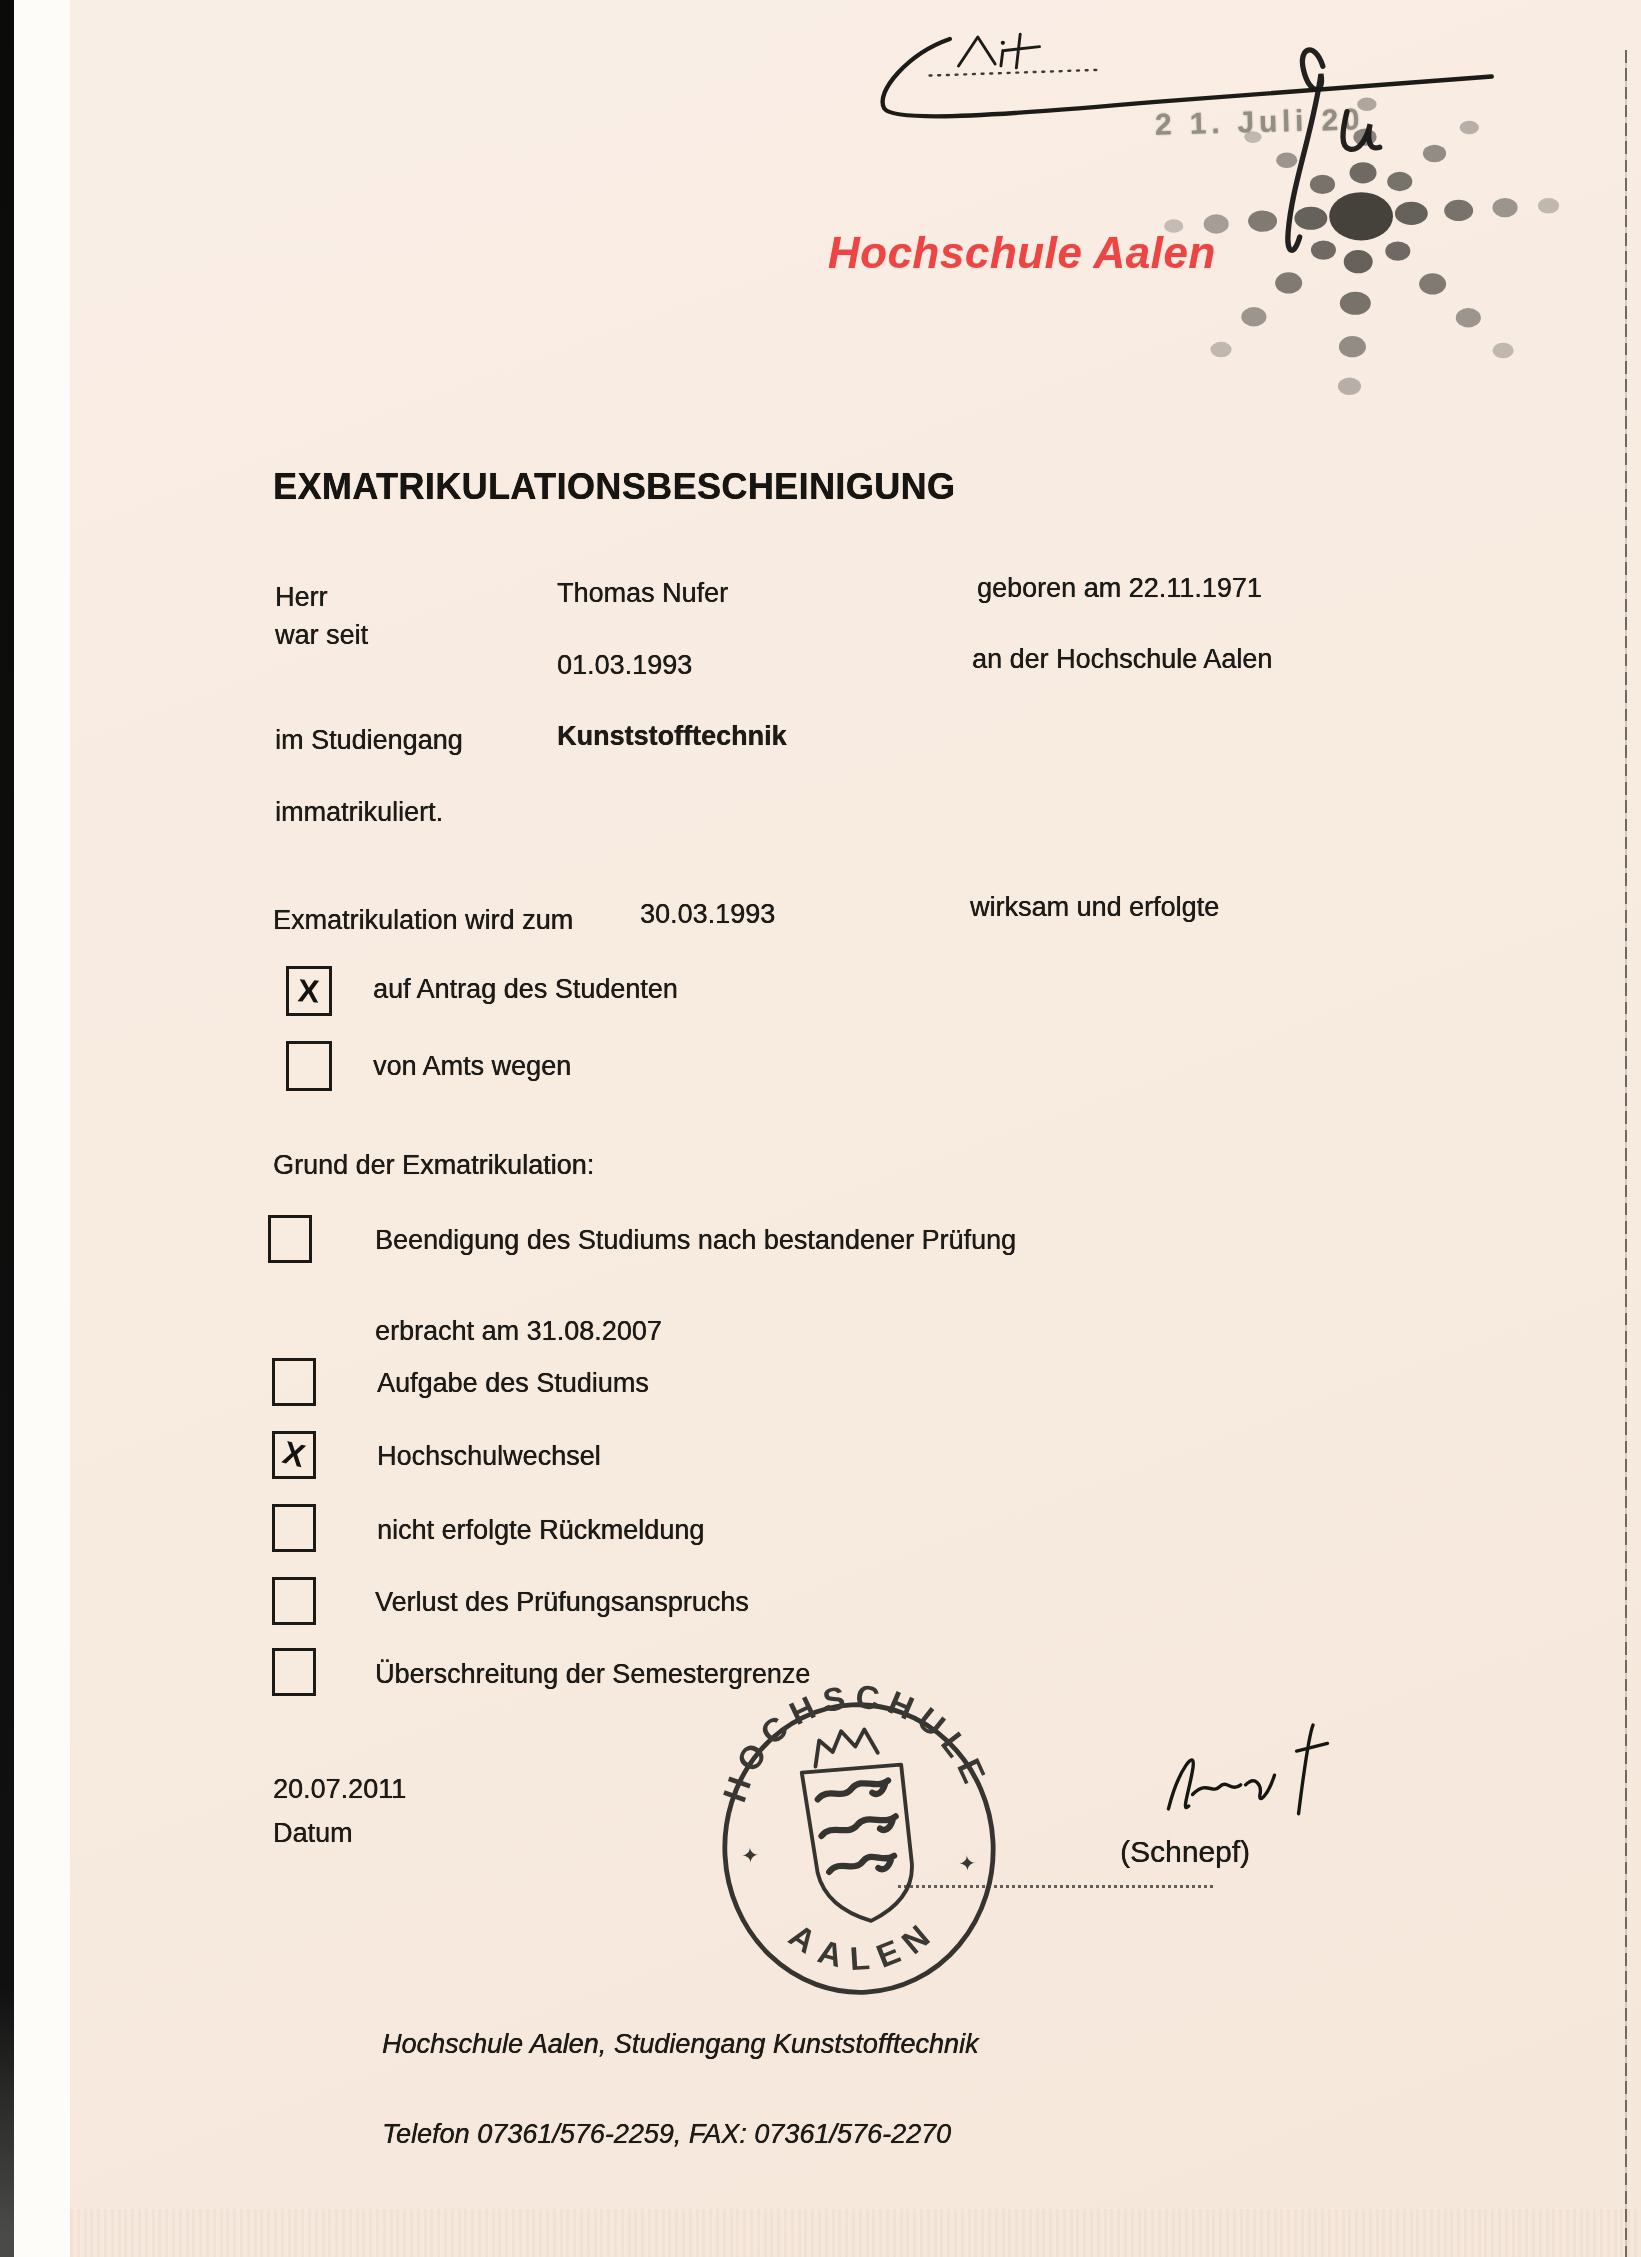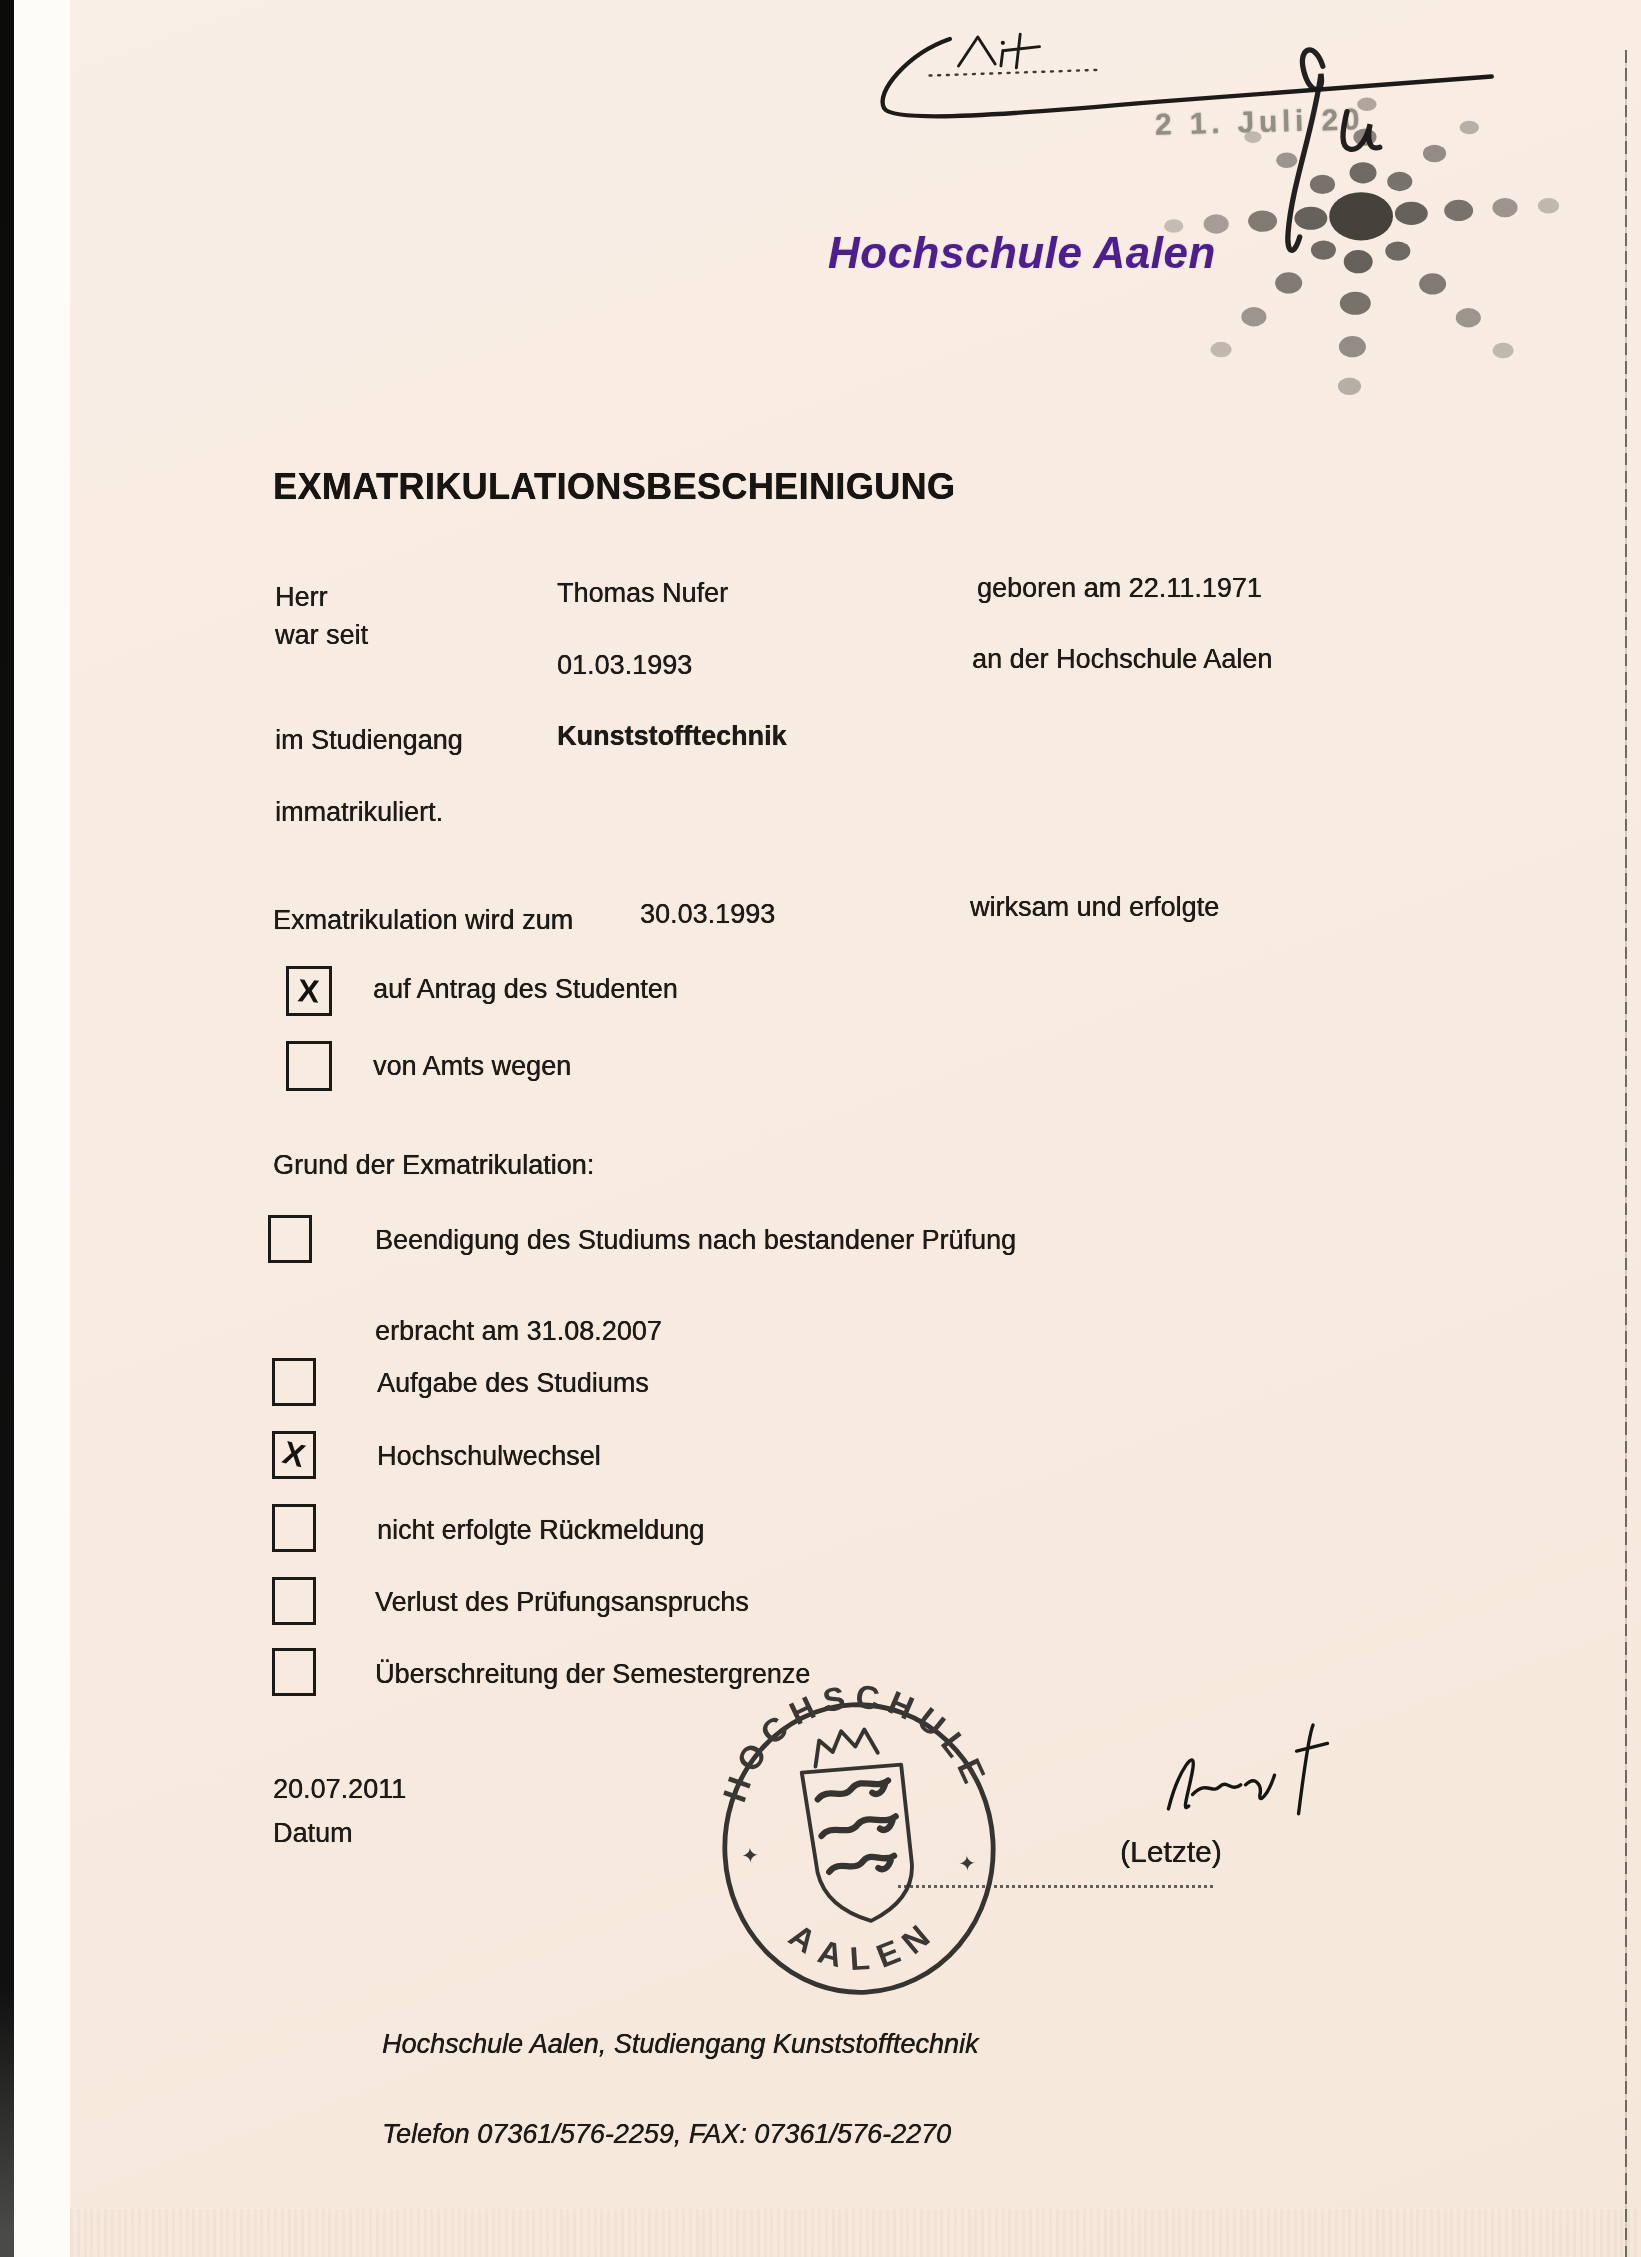--- a/index.html
+++ b/index.html
@@ -12,21 +12,21 @@
         background:linear-gradient(160deg,#f9eee6 0%,#f8ebe0 45%,#f5e7da 100%);}
   .edge-line{position:absolute;left:1625px;top:50px;width:1.9px;height:2207px;opacity:.8;
         background:repeating-linear-gradient(to bottom,#4a4a46 0 12.6px,rgba(74,74,70,.25) 12.6px 18.3px);}
   .bottom-streaks{position:absolute;left:70px;top:2209px;width:1572px;height:48px;opacity:.35;
         background:repeating-linear-gradient(90deg,rgba(215,195,180,.5) 0 2.9px,transparent 2.9px 6.8px);}
   .t{position:absolute;color:#1d1b18;white-space:nowrap;line-height:1.05;
      text-shadow:0.3px 0 0 currentColor, 0 0 1px rgba(40,36,30,.35);}
   .title{font-size:36px;font-weight:bold;letter-spacing:0.4px;color:#171512;}
   .body28{font-size:27px;}
   .bold{font-weight:bold;}
-  .logo-text{font-size:44px;font-weight:bold;font-style:italic;color:#4c1d95;letter-spacing:0.5px;
+  .logo-text{font-size:44px;font-weight:bold;font-style:italic;color:#ef4444;letter-spacing:0.5px;
      text-shadow:1.2px 1.2px 0 rgba(244,232,220,.9), 0 0 1px rgba(60,56,48,.6);}
   .stamp-date{font-size:30px;color:#918e84;letter-spacing:4.8px;transform:rotate(-1.5deg);
      text-shadow:0 0 1.9px rgba(140,136,126,.75);font-weight:bold;}
   .cb{position:absolute;box-sizing:border-box;width:46px;height:50px;border:3.9px solid #1b1a17;
       display:flex;align-items:center;justify-content:center;
       font-size:32px;font-weight:bold;color:#14130f;}
   .cb.small{width:44px;height:48px;border-width:3.4px;}
   .cb .mk{transform:rotate(4deg);}
   .cb.tilt .mk{transform:rotate(14deg) translateY(-1px);}
   .sig-name{font-size:30px;}
@@ -192,21 +192,21 @@
   </svg>
 
   <svg style="left:1154px;top:1717px;" width="212" height="126" viewBox="0 0 220 130">
     <g stroke="#161613" fill="none" stroke-width="3.5" stroke-linecap="round">
       <path d="M 15,95 C 25,55 45,28 40,55 C 36,78 28,100 36,92"></path>
       <path d="M 40,80 C 55,65 60,80 68,72 C 76,64 80,78 90,70"></path>
       <path d="M 95,70 C 105,60 112,70 110,80 C 108,90 118,82 125,60"></path>
       <path d="M 150,100 C 155,60 160,20 165,8 M 148,35 L 180,27"></path>
     </g>
   </svg>
-  <div class="t sig-name" style="left:1120px;top:1836px;">(Letzte)</div>
+  <div class="t sig-name" style="left:1120px;top:1836px;">(Schnepf)</div>
 
   <div class="dotline"></div>
 
   <div class="t footer-line" style="top:2030px;">Hochschule Aalen, Studiengang Kunststofftechnik</div>
   <div class="t footer-line" style="top:2120px;">Telefon 07361/576-2259, FAX: 07361/576-2270</div>
 
   <div class="edge-line"></div>
 </div>
 
 

